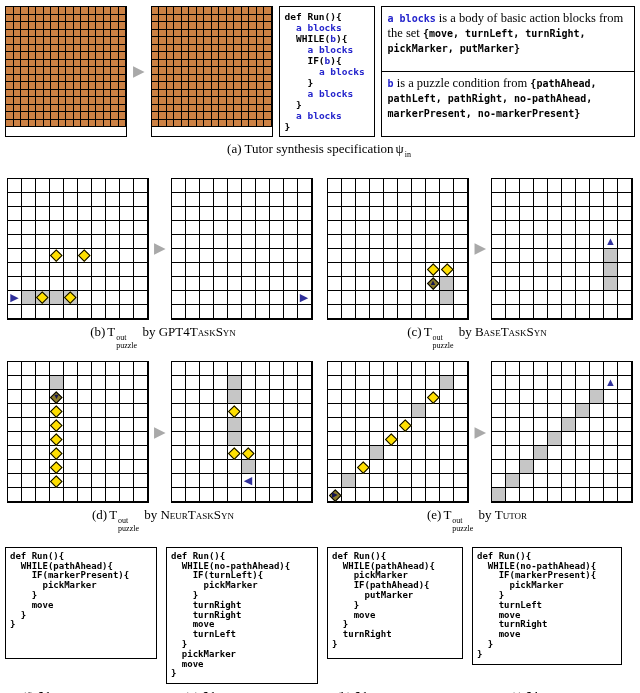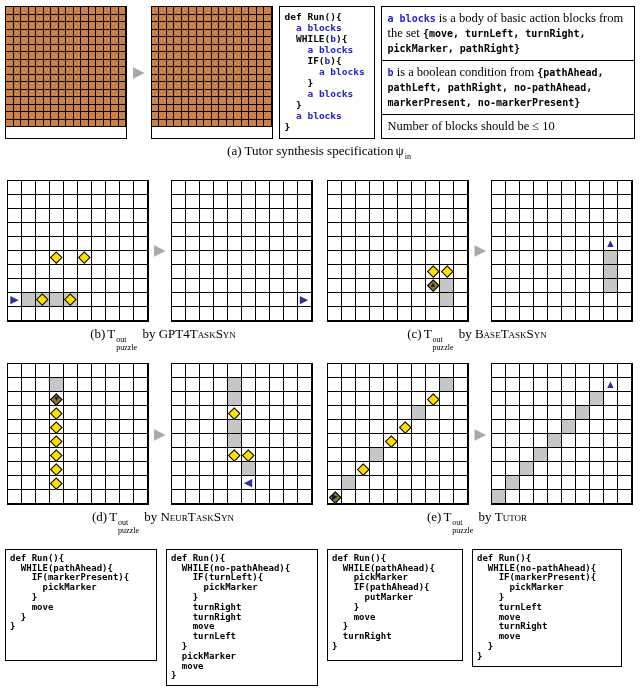--- a/index.html
+++ b/index.html
@@ -570,23 +570,22 @@
       <div class="cell" style="background: rgb(204, 129, 68);"></div>
       <div class="cell" style="background: rgb(204, 129, 68);"></div>
       <div class="cell" style="background: rgb(204, 129, 68);"></div>
       <div class="cell" style="background: rgb(204, 129, 68);"></div>
       <div class="cell" style="background: rgb(204, 129, 68);"></div>
       <div class="cell" style="background: rgb(204, 129, 68);"></div>
       <div class="cell" style="background: rgb(204, 129, 68);"></div>
     </div>
   <div class="spec-code"><div><span class="seg-k">def Run(){</span></div><div><span class="seg-k">  </span><span class="seg-blue">a blocks</span></div><div><span class="seg-k">  WHILE(</span><span class="seg-blue">b</span><span class="seg-k">){</span></div><div><span class="seg-k">    </span><span class="seg-blue">a blocks</span></div><div><span class="seg-k">    IF(</span><span class="seg-blue">b</span><span class="seg-k">){</span></div><div><span class="seg-k">      </span><span class="seg-blue">a blocks</span></div><div><span class="seg-k">    }</span></div><div><span class="seg-k">    </span><span class="seg-blue">a blocks</span></div><div><span class="seg-k">  }</span></div><div><span class="seg-k">  </span><span class="seg-blue">a blocks</span></div><div><span class="seg-k">}</span></div></div>
   <div class="spec-rules">
-    <div class="rule"><span class="seg-bluemono">a blocks</span><span class="seg-serif"> is a body of basic action blocks from the set </span><span class="seg-mono">{move, turnLeft, turnRight, pickMarker, pathRight}</span></div>
-    <div class="rule"><span class="seg-bluemono">b</span><span class="seg-serif"> is a boolean condition from </span><span class="seg-mono">{pathAhead, pathLeft, pathRight, no-pathAhead, markerPresent, no-markerPresent}</span></div>
-    <div class="rule"><span class="seg-serif">Number of blocks should be ≤ 10</span></div>
+    <div class="rule"><span class="seg-bluemono">a blocks</span><span class="seg-serif"> is a body of basic action blocks from the set </span><span class="seg-mono">{move, turnLeft, turnRight, pickMarker, putMarker}</span></div>
+    <div class="rule"><span class="seg-bluemono">b</span><span class="seg-serif"> is a puzzle condition from </span><span class="seg-mono">{pathAhead, pathLeft, pathRight, no-pathAhead, markerPresent, no-markerPresent}</span></div>
   </div>
 </div>
 <div class="caption-row caption">
   <span>(a) Tutor synthesis specification</span><span class="csym">ψ</span><span class="mstack">
       <span class="msup">in</span>
       <span class="msub"></span>
     </span>
 </div>
 
 <div class="pair-row">

